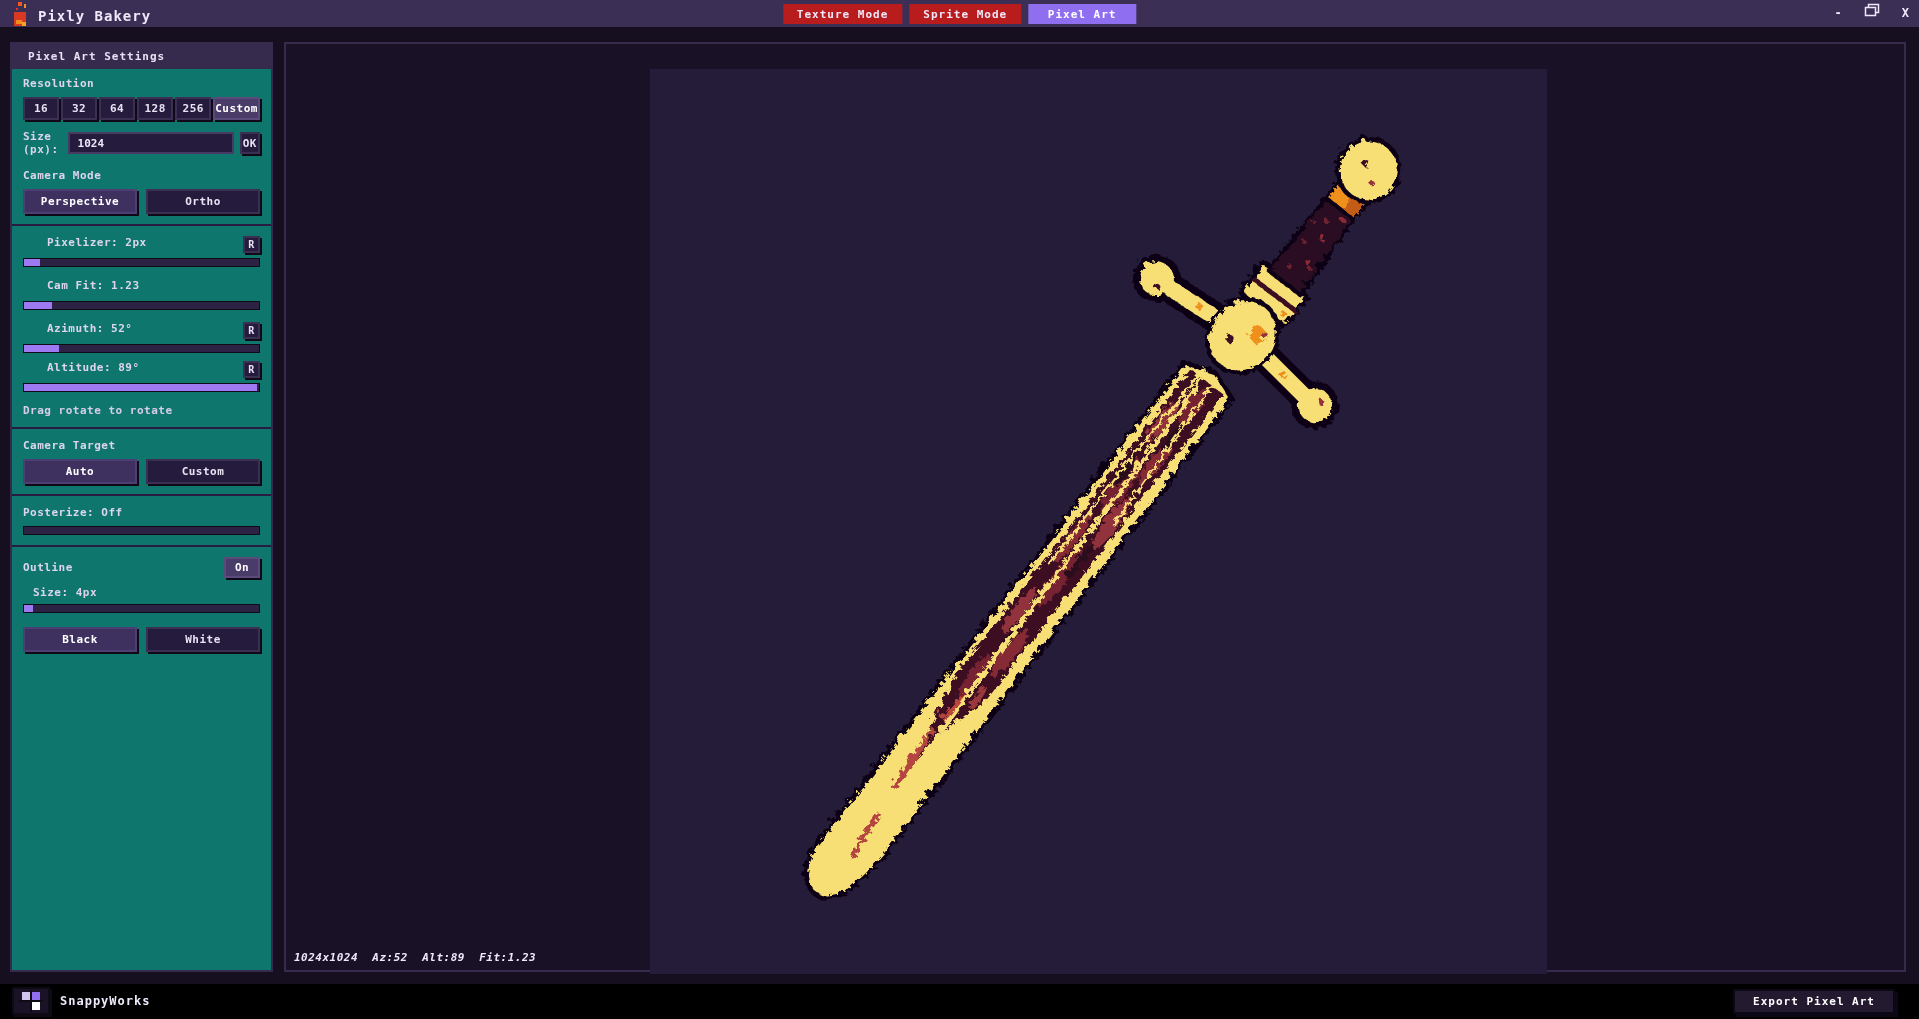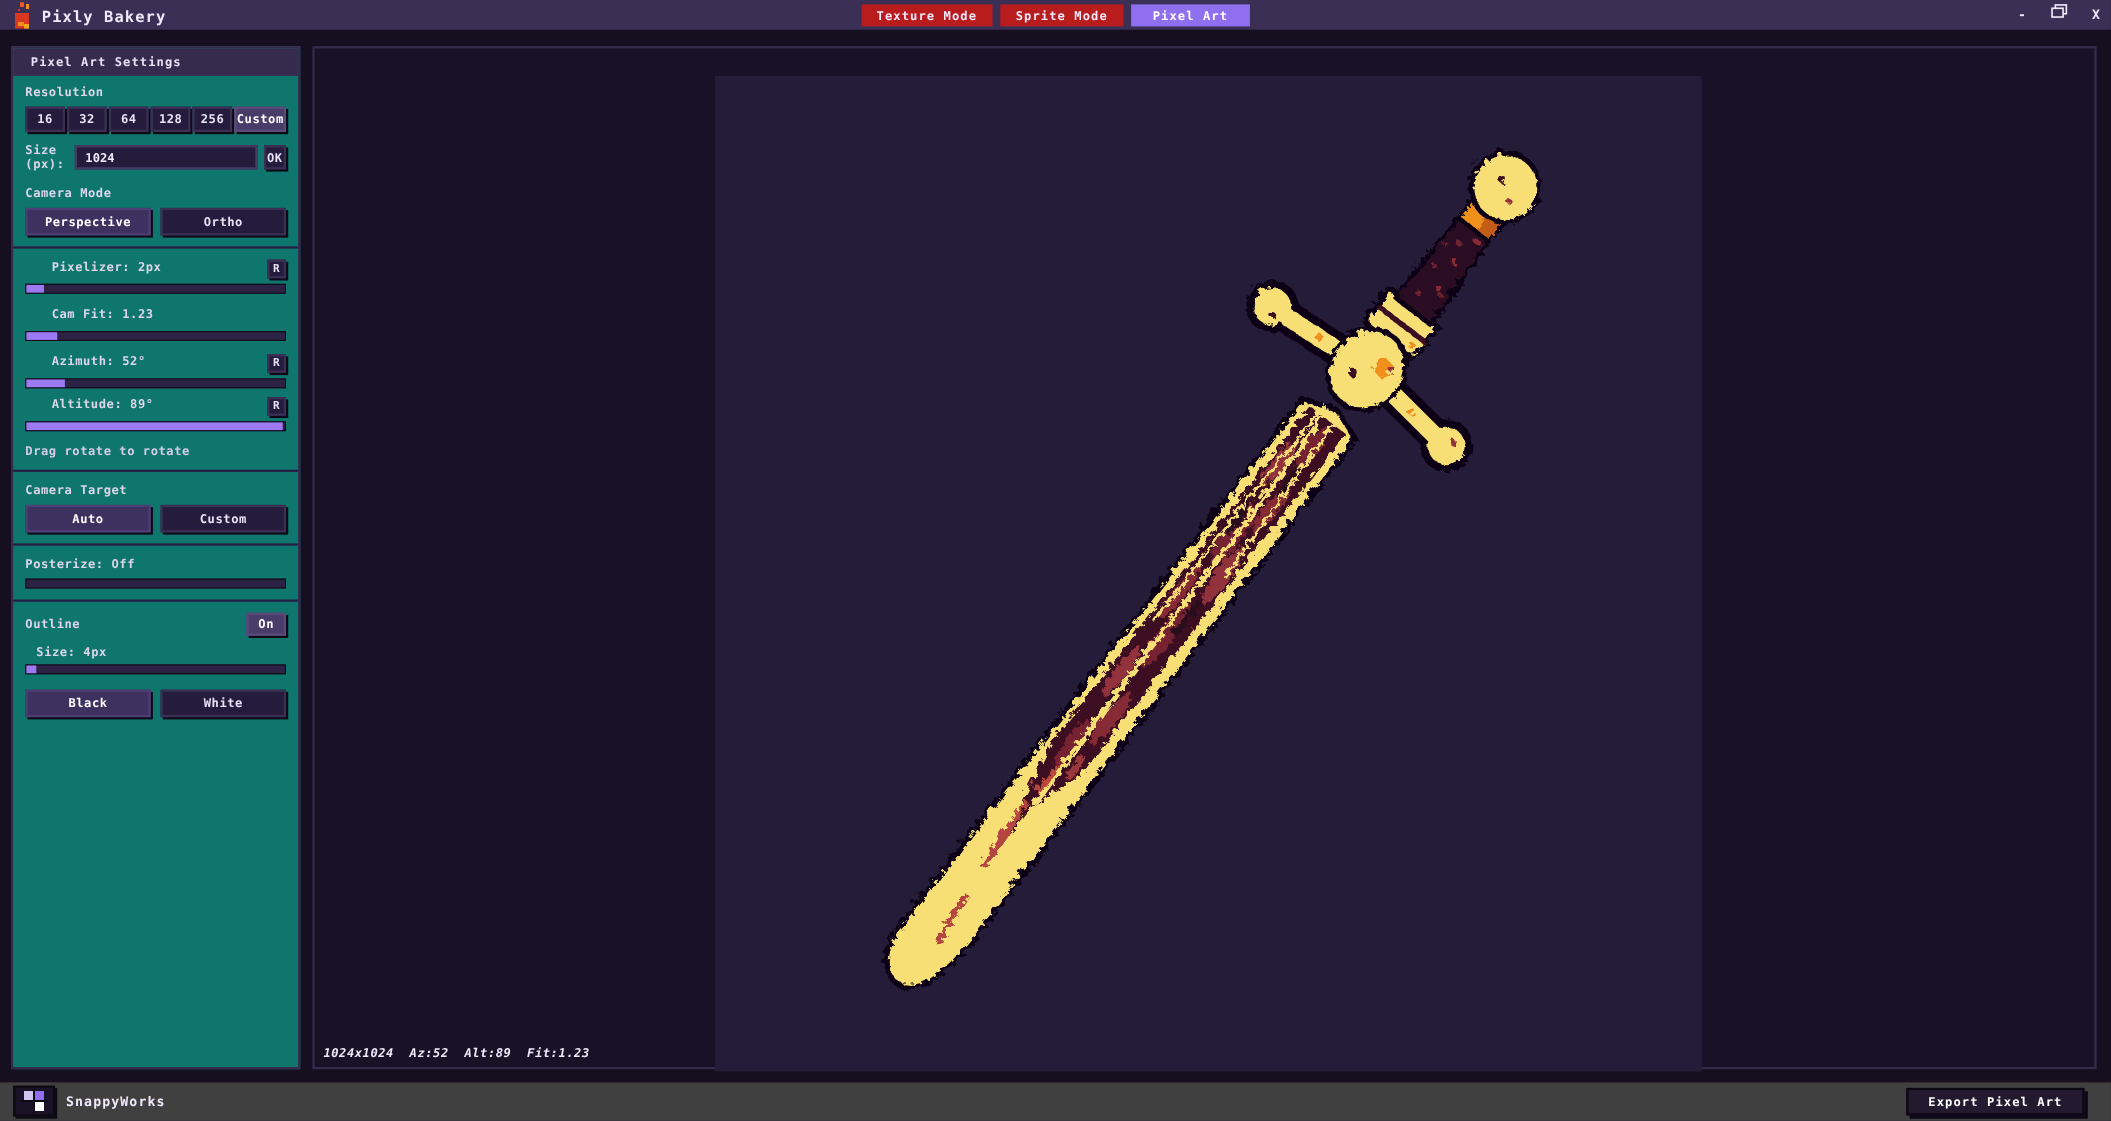--- a/index.html
+++ b/index.html
@@ -59,21 +59,21 @@
   .indent { padding-left:10px; margin-top:8px; }
 
   
   .preview { left:284px; top:42px; width:1622px; height:930px; background:#191126; }
   .viewport { position:absolute; left:364px; top:25px; width:897px; height:905px; background:#241c38; cursor:grab; }
   .viewport svg { position:absolute; left:0; top:0; width:100%; height:100%; }
   .status { position:absolute; left:8px; bottom:6px; font-size:11px; font-weight:bold;
     letter-spacing:0.5px; color:#efe9fb; white-space:pre;font-style:italic; }
 
   
-  .footer { position:absolute; left:0; bottom:0; width:1919px; height:35px; background:#404040; }
+  .footer { position:absolute; left:0; bottom:0; width:1919px; height:35px; background:#000000; }
   .footer-brand { position:absolute; left:12px; top:3px; display:flex; align-items:center; gap:10px; }
   .grid-icon { width:38px; height:28px; background:#1a1328; border:2px solid #0d0a14;
     box-shadow:2px 2px 0 #0d0a14; display:flex; align-items:center; justify-content:center; }
   .brand-name { font-size:12px; font-weight:bold; letter-spacing:1px; }
   .export-btn { position:absolute; right:24px; top:5px; height:25px; padding:0 18px;
     background:#241a30; border:2px solid #0c0714; color:#ffffff; font-family:inherit;
     font-size:11px; font-weight:bold; letter-spacing:1px; cursor:pointer; box-shadow:3px 3px 0 #0c0714; }
 </style>
 </head>
 <body>

